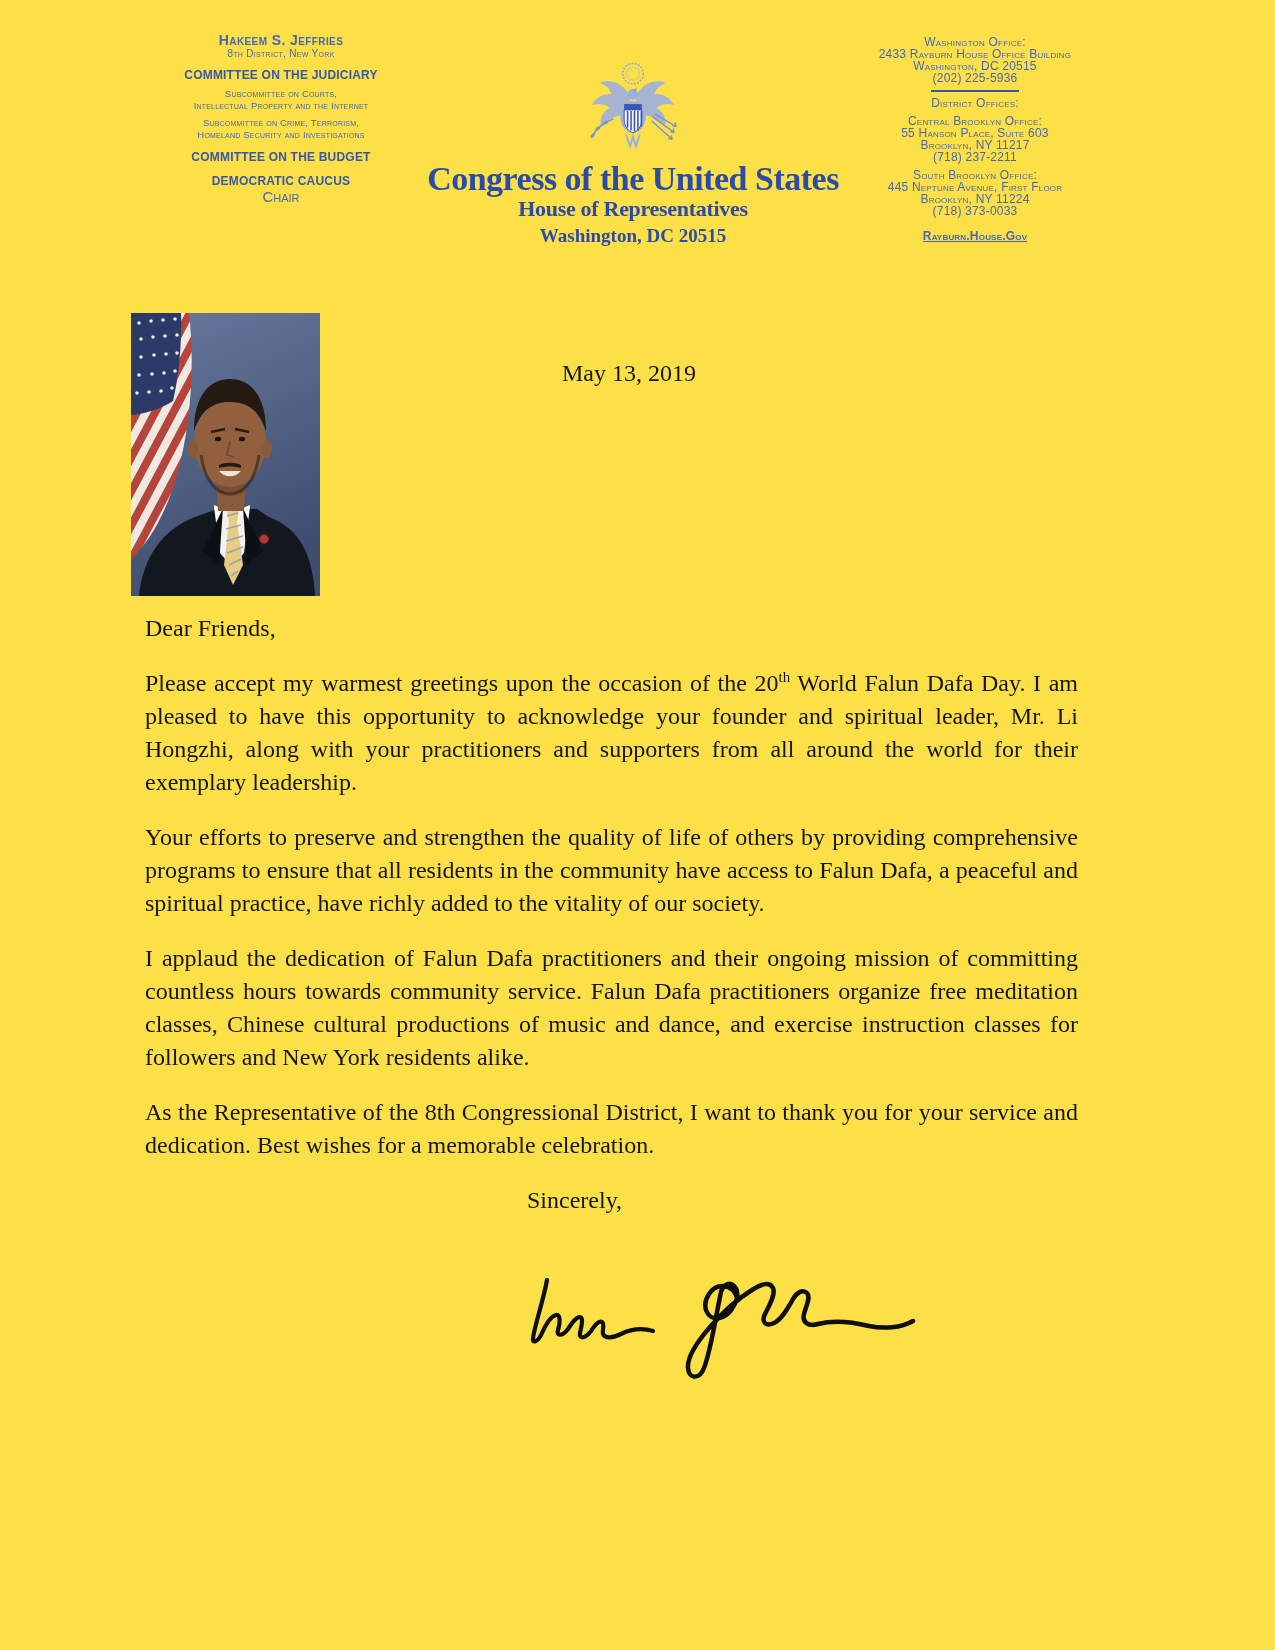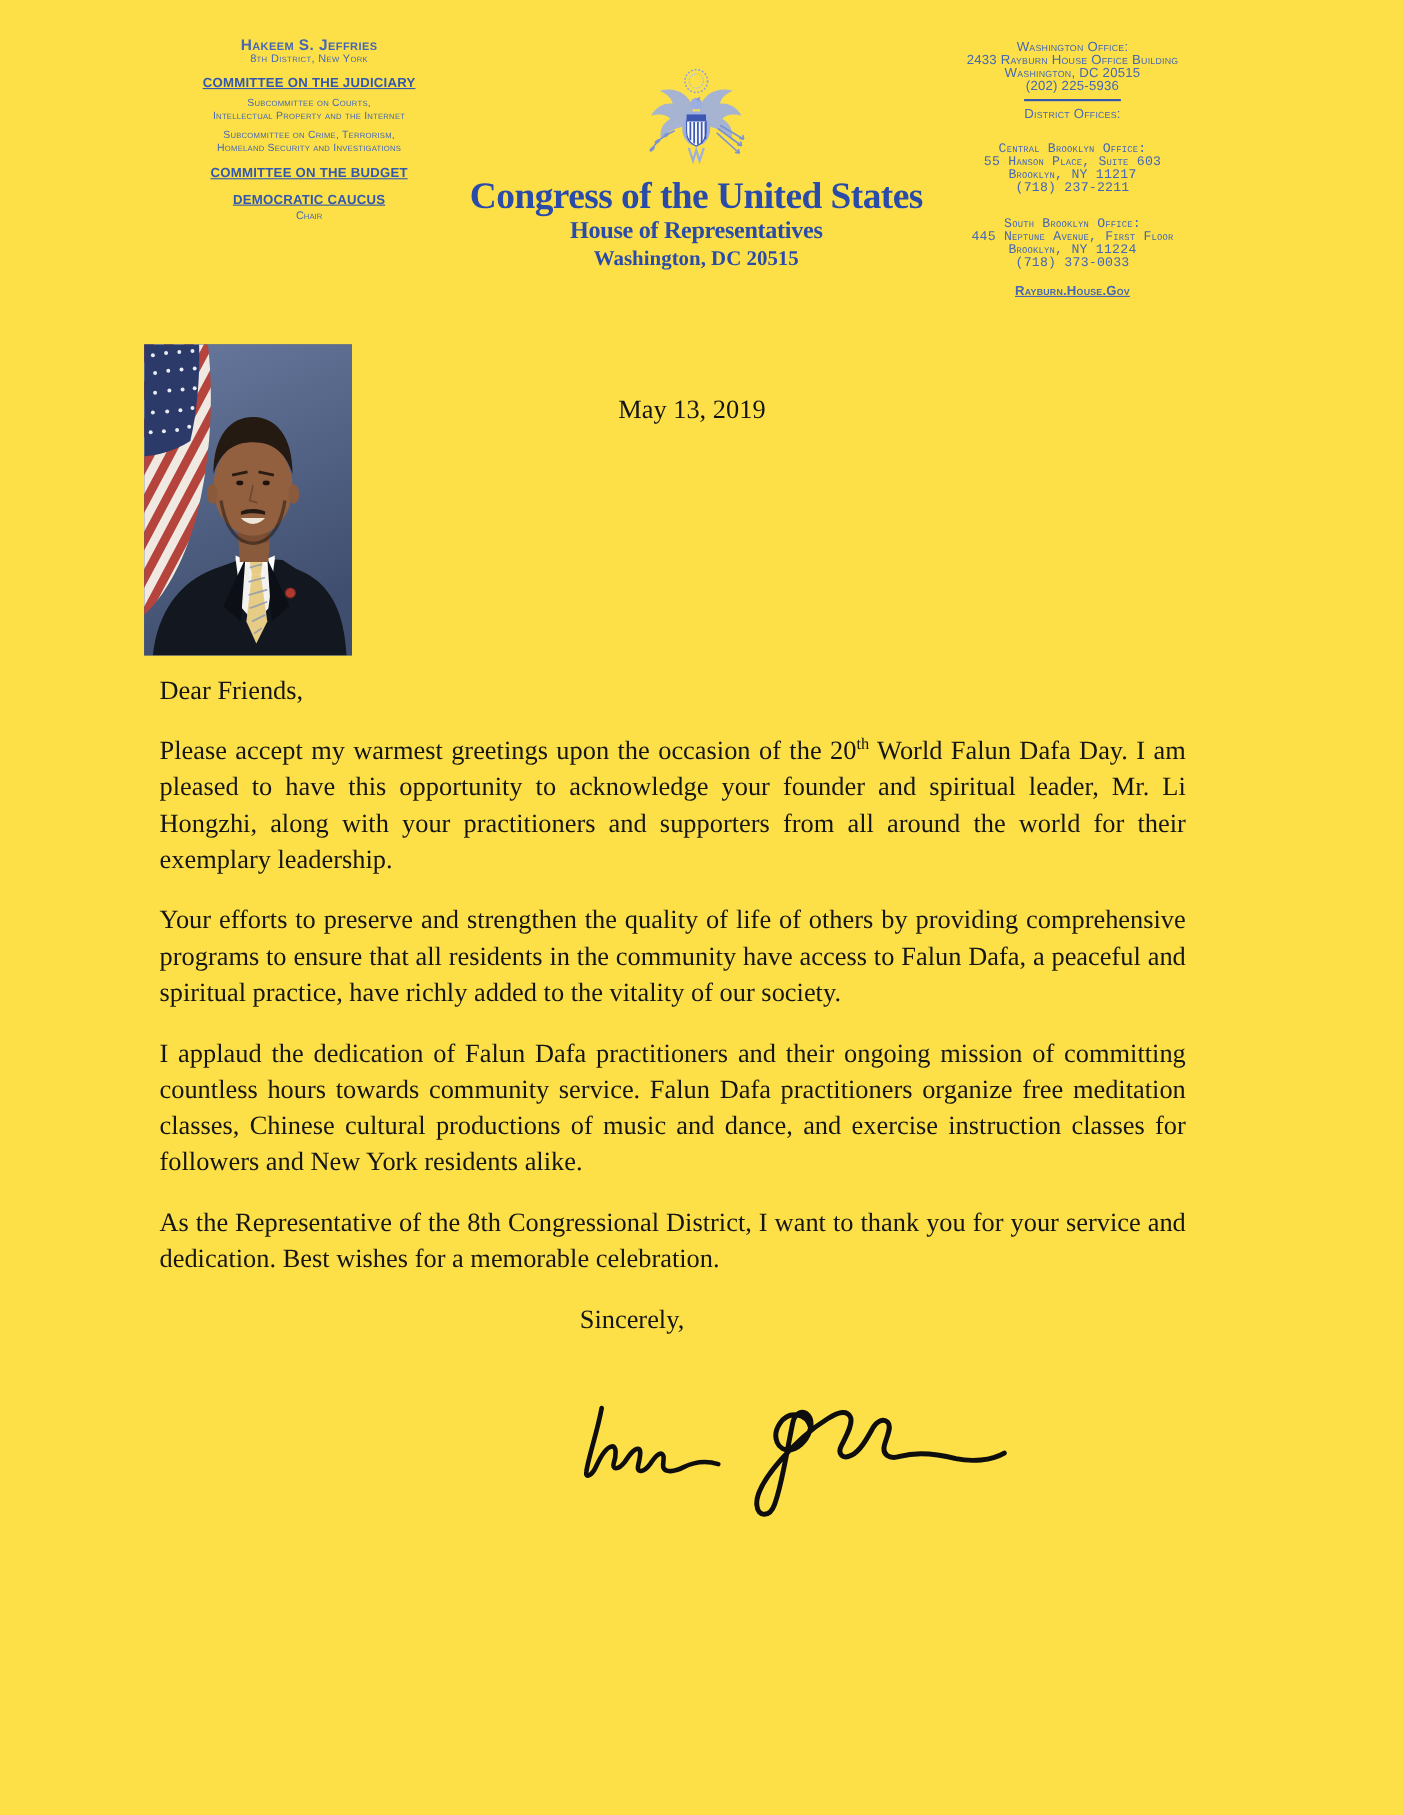--- a/index.html
+++ b/index.html
@@ -9,42 +9,42 @@
     font-family:"Liberation Serif", serif; color:#151515;
   }
   
   .lh-left {
     position:absolute; left:150px; top:33px; width:262px;
     text-align:center; color:#4567b5;
     font-family:"Liberation Sans", sans-serif; font-variant:small-caps;
   }
   .lh-name   { font-size:14px; font-weight:700; letter-spacing:.4px; line-height:15px; }
   .lh-district { font-size:10px; line-height:12px; letter-spacing:.3px; }
-  .lh-committee { font-size:12px; font-weight:700; color:#3358ae; margin-top:8px; line-height:15px; letter-spacing:.2px;text-decoration:underline; }
+  .lh-committee { font-size:12px; font-weight:700; color:#3358ae; margin-top:8px; line-height:15px; letter-spacing:.2px; }
   .lh-sub    { font-size:9.5px; line-height:12px; letter-spacing:.2px; }
   .lh-sub-group { margin-top:5px; }
-  .lh-chair  { font-size:10px; line-height:13px; margin-top:1px; }
+  .lh-chair  { font-size:15px; line-height:13px; margin-top:1px; }
 
   .lh-center {
     position:absolute; left:418px; top:52px; width:430px;
     text-align:center; color:#2b4ba8;
   }
   .seal { display:block; margin:6px auto 0 auto; }
   .gothic1 { font-size:34px; font-weight:700; letter-spacing:-0.5px; margin-top:9px; line-height:28px; }
   .gothic2 { font-size:22px; font-weight:700; letter-spacing:-0.3px; margin-top:4px; line-height:24px; }
   .gothic3 { font-size:19px; font-weight:700; margin-top:4px; line-height:21px; }
 
   .lh-right {
     position:absolute; left:830px; top:36px; width:290px;
     text-align:center; color:#4567b5;
     font-family:"Liberation Sans", sans-serif; font-variant:small-caps;
     font-size:12px; line-height:12px; letter-spacing:.2px;
   }
   .lh-divider { width:88px; height:0; border-top:2px solid #3358ae; margin:6px auto 5px auto; }
-  .lh-right .grp { margin-top:20px;font-family:Liberation Mono, monospace; }
+  .lh-right .grp { margin-top:6px; }
   .lh-website { display:inline-block; margin-top:13px; font-weight:700; text-decoration:underline; }
 
   
   .portrait {
     position:absolute; left:131px; top:313px; width:189px; height:283px;
     overflow:hidden; background:#4d5d7e;
   }
 
   
   .letter-date { position:absolute; left:562px; top:360px; font-size:24px; }

